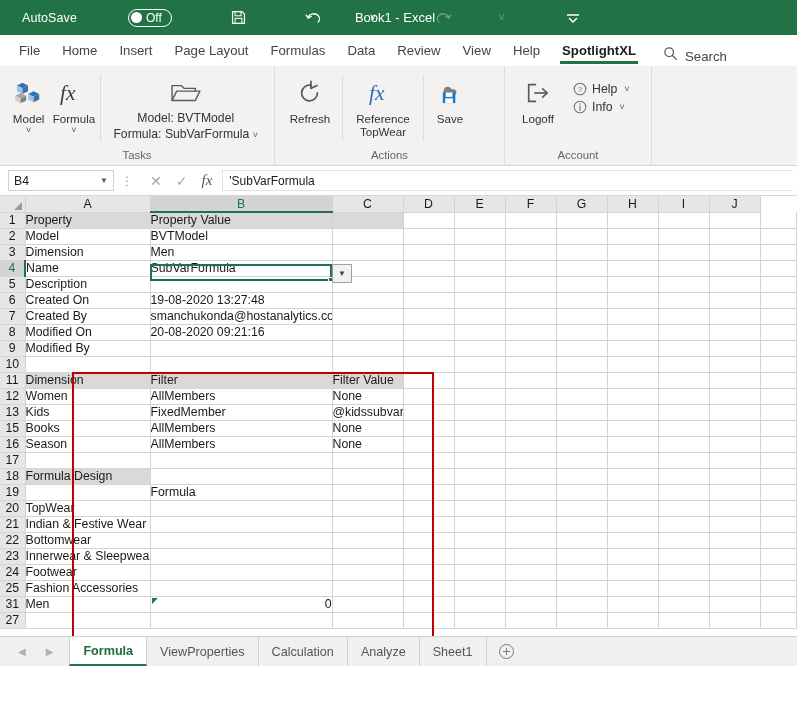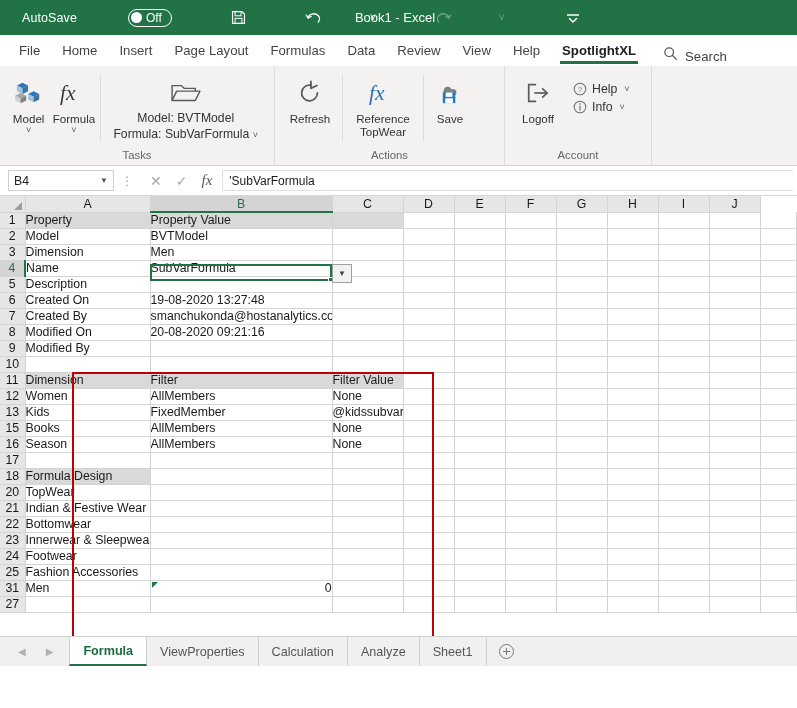--- a/index.html
+++ b/index.html
@@ -828,20 +828,34 @@
             <td></td>
             <td></td>
             <td></td>
             <td></td>
             <td></td>
             <td></td>
             <td></td>
             <td></td>
           </tr>
           <tr>
+            <td class="rowhead">19</td>
+            <td class="ca col-a"></td>
+            <td class="ca col-b">Formula</td>
+            <td class="ca col-c"></td>
+            <td></td>
+            <td></td>
+            <td></td>
+            <td></td>
+            <td></td>
+            <td></td>
+            <td></td>
+            <td></td>
+          </tr>
+          <tr>
             <td class="rowhead">20</td>
             <td class="ca col-a">TopWear</td>
             <td class="ca col-b"></td>
             <td class="ca col-c"></td>
             <td></td>
             <td></td>
             <td></td>
             <td></td>
             <td></td>
             <td></td>

